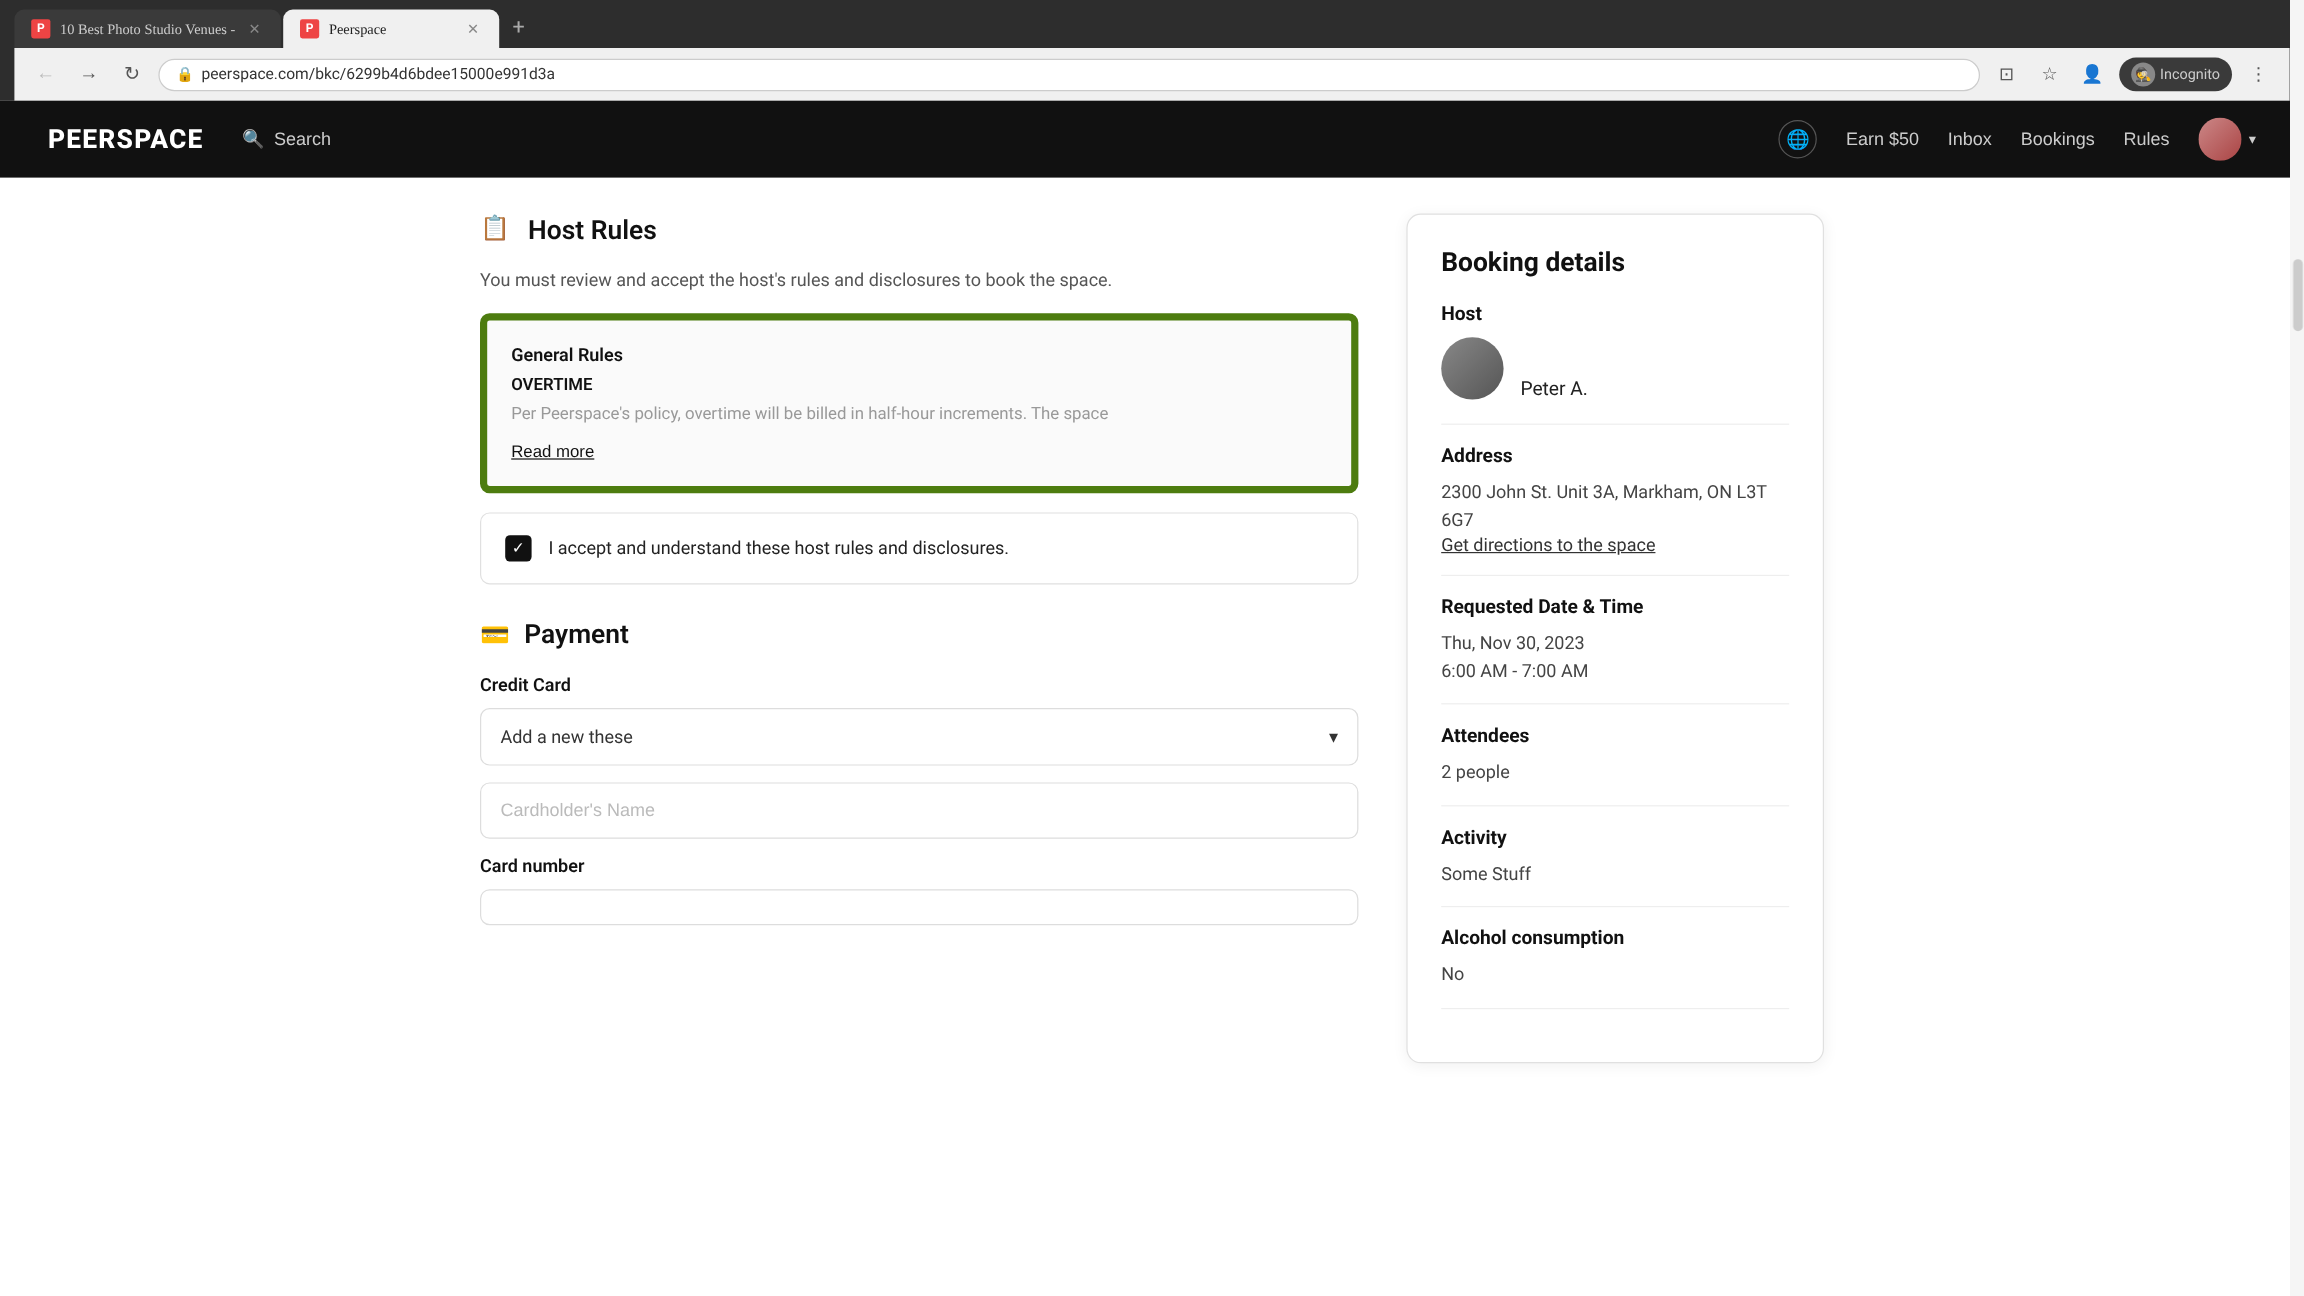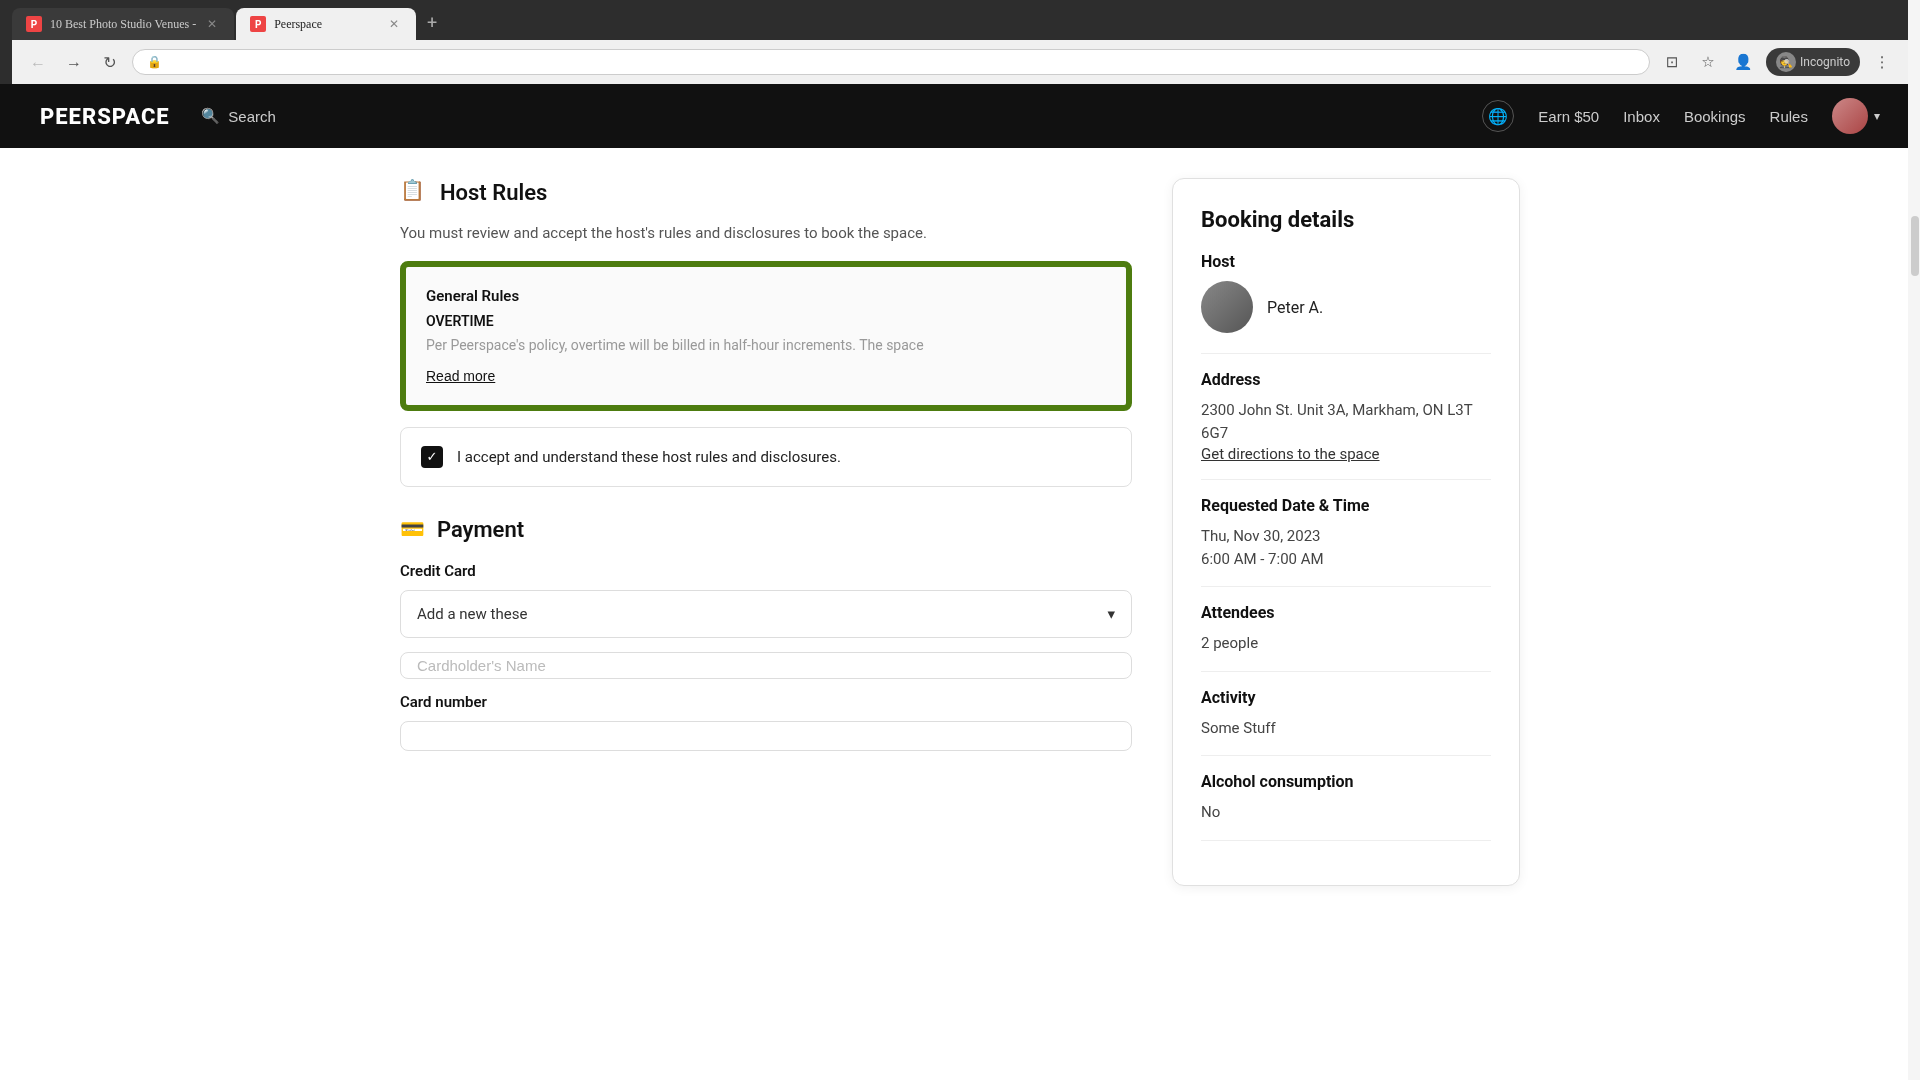--- a/index.html
+++ b/index.html
@@ -324,21 +324,21 @@
       display: flex;
       align-items: center;
       justify-content: space-between;
       cursor: pointer;
       margin-bottom: 14px;
     }
     .card-input {
       width: 100%;
       border: 1px solid #ddd;
       border-radius: 8px;
-      padding: 4px 16px;
+      padding: 14px 16px;
       font-size: 15px;
       color: #8b5cf6;
       background: #fff;
       outline: none;
       margin-bottom: 14px;
     }
     .card-input::placeholder { color: #bbb; }
 
     .card-number-label {
       font-size: 15px;
@@ -369,21 +369,21 @@
       color: #111;
       margin-bottom: 20px;
     }
     .booking-section-label {
       font-size: 16px;
       font-weight: 700;
       color: #111;
       margin-bottom: 10px;
     }
     .host-row {
-      display: flex; align-items: center; gap: 14px;
+      display: flex; align-items: flex-end; gap: 14px;
       margin-bottom: 20px;
     }
     .host-avatar {
       width: 52px; height: 52px;
       border-radius: 50%;
       background: linear-gradient(135deg, #888 0%, #555 100%);
       overflow: hidden;
       flex-shrink: 0;
     }
     .host-name {
@@ -445,20 +445,21 @@
       <div class="tab-close">✕</div>
     </div>
     <div class="tab-new">+</div>
   </div>
   <div class="browser-toolbar">
     <button class="nav-btn disabled">←</button>
     <button class="nav-btn">→</button>
     <button class="nav-btn">↻</button>
     <div class="address-bar">
       <span class="lock-icon">🔒</span>
+      <span class="address-text">peerspace.com/bkc/6299b4d6bdee15000e991d3a</span>
     </div>
     <div class="toolbar-right">
       <button class="toolbar-icon-btn">⊡</button>
       <button class="toolbar-icon-btn">☆</button>
       <button class="toolbar-icon-btn">👤</button>
       <div class="incognito-btn">
         <div class="incognito-icon">🕵</div>
         <span>Incognito</span>
       </div>
       <button class="toolbar-icon-btn">⋮</button>

